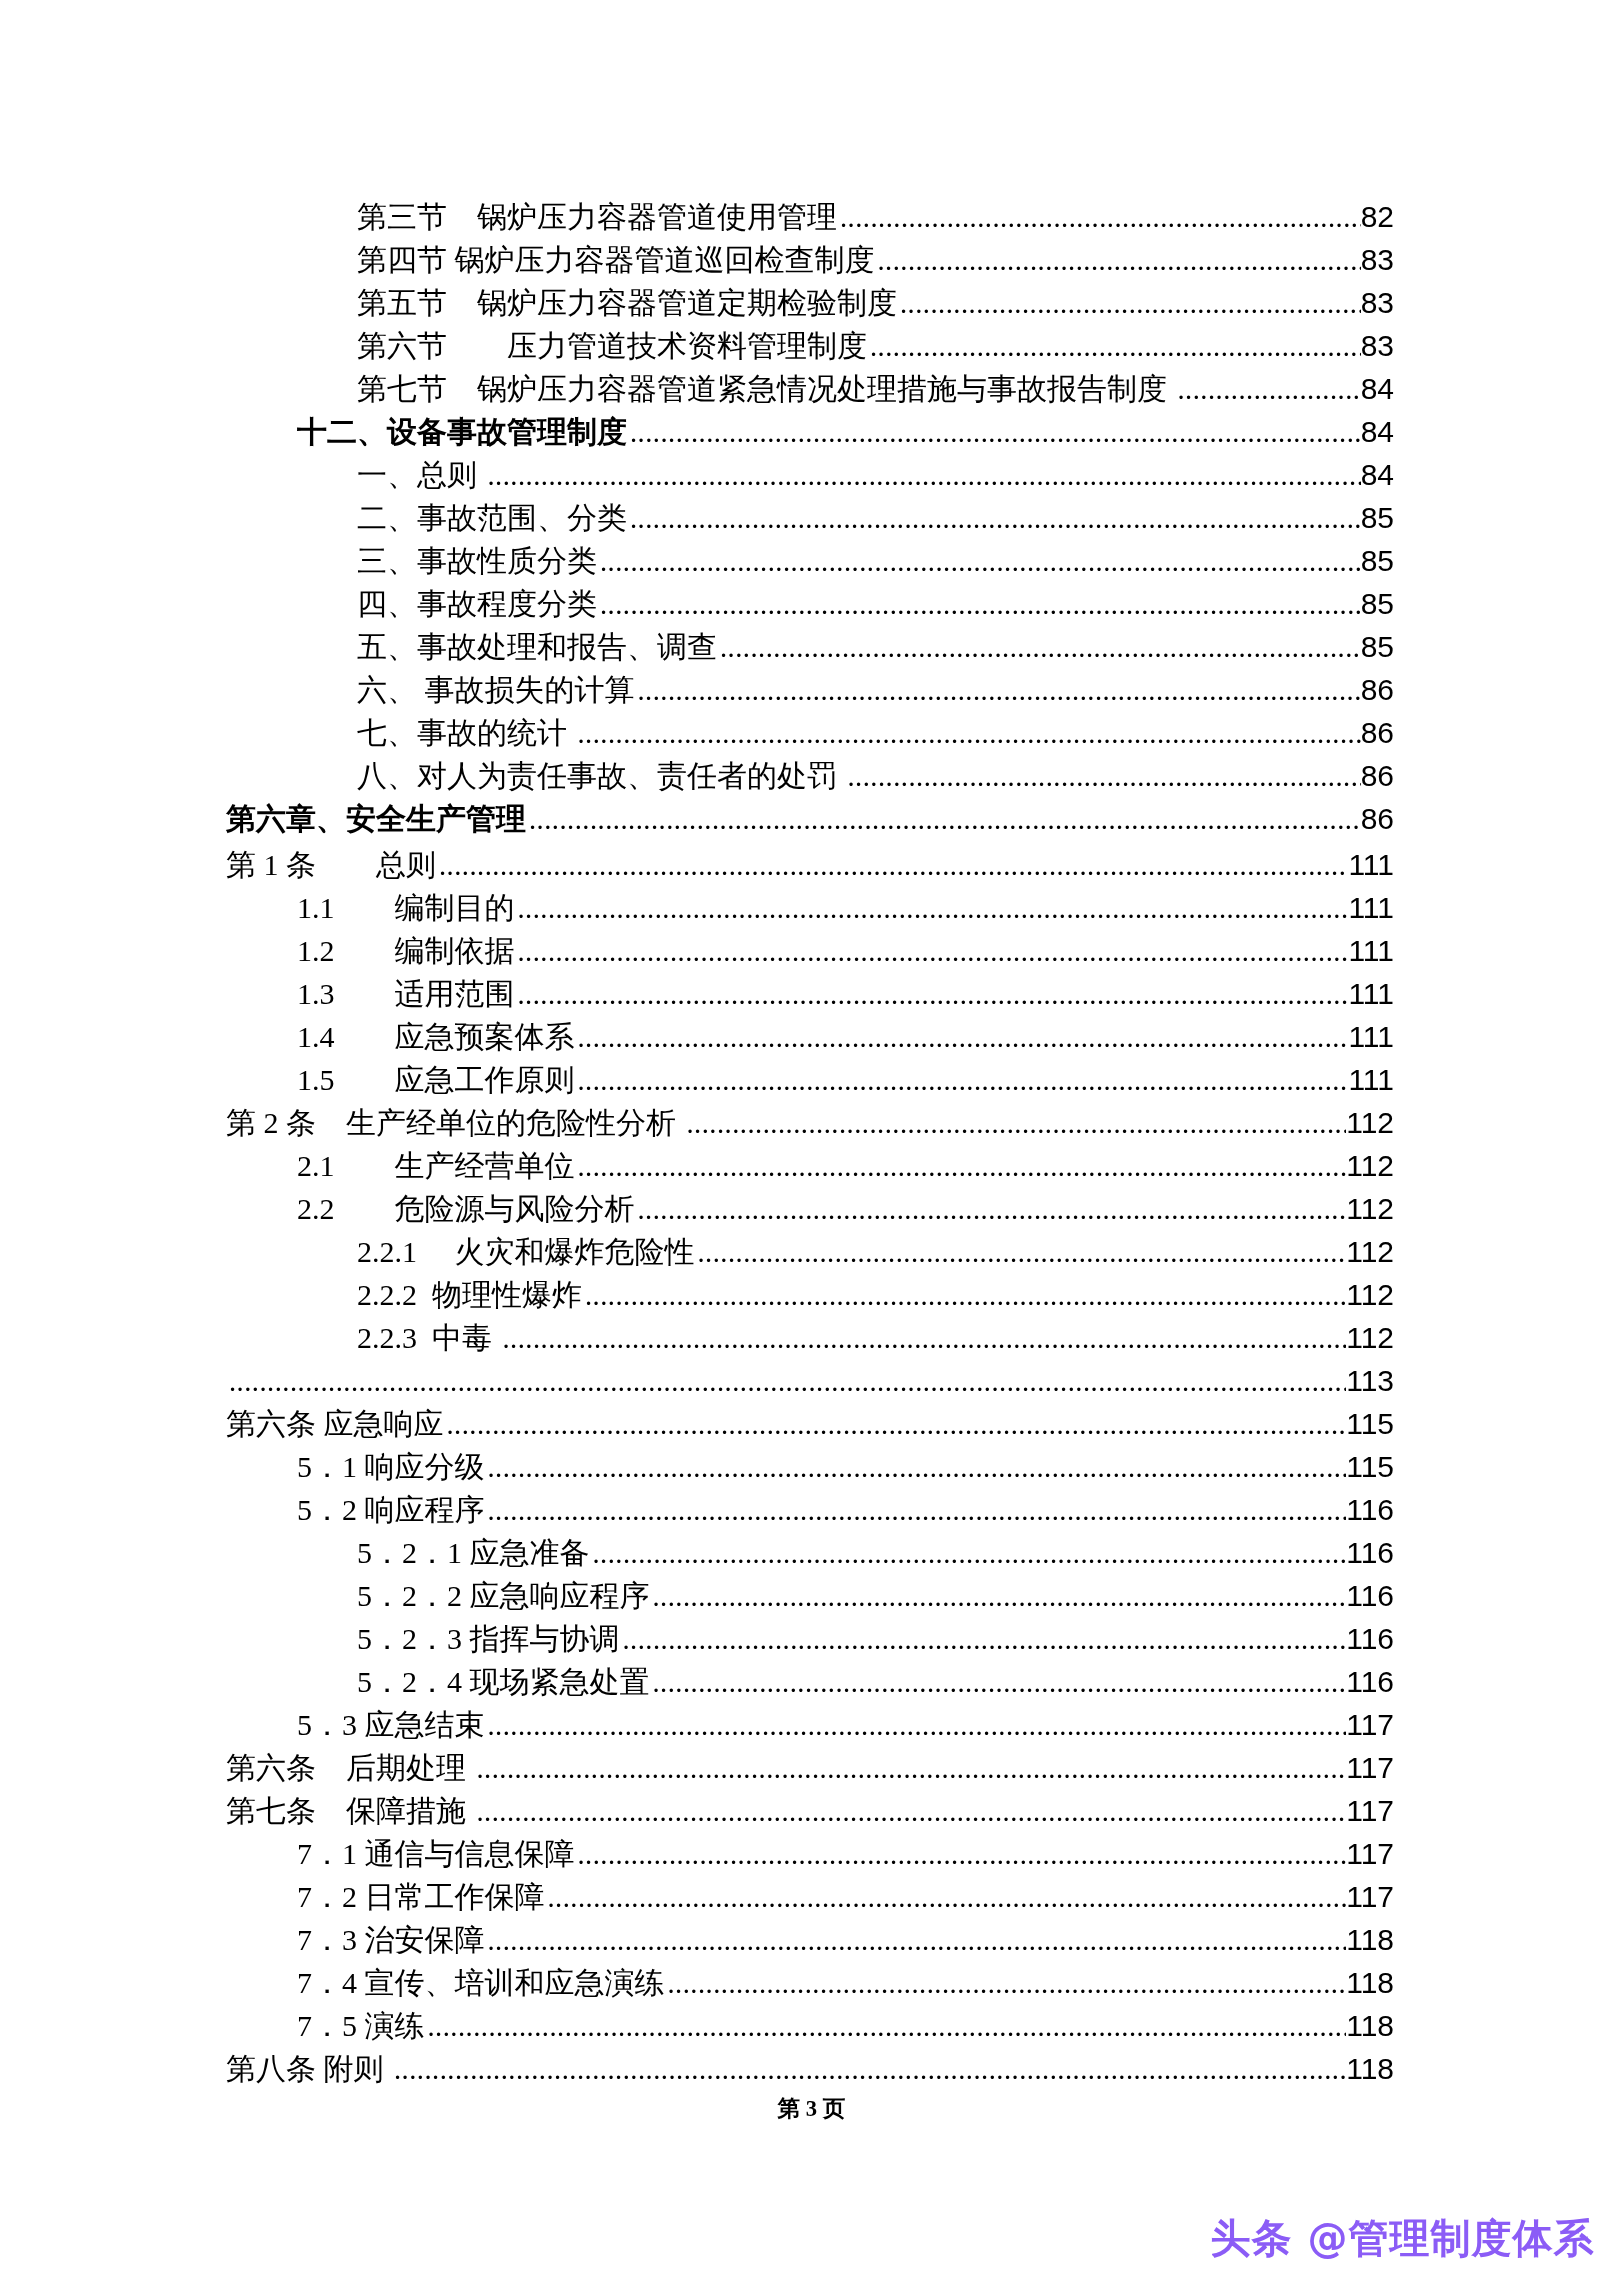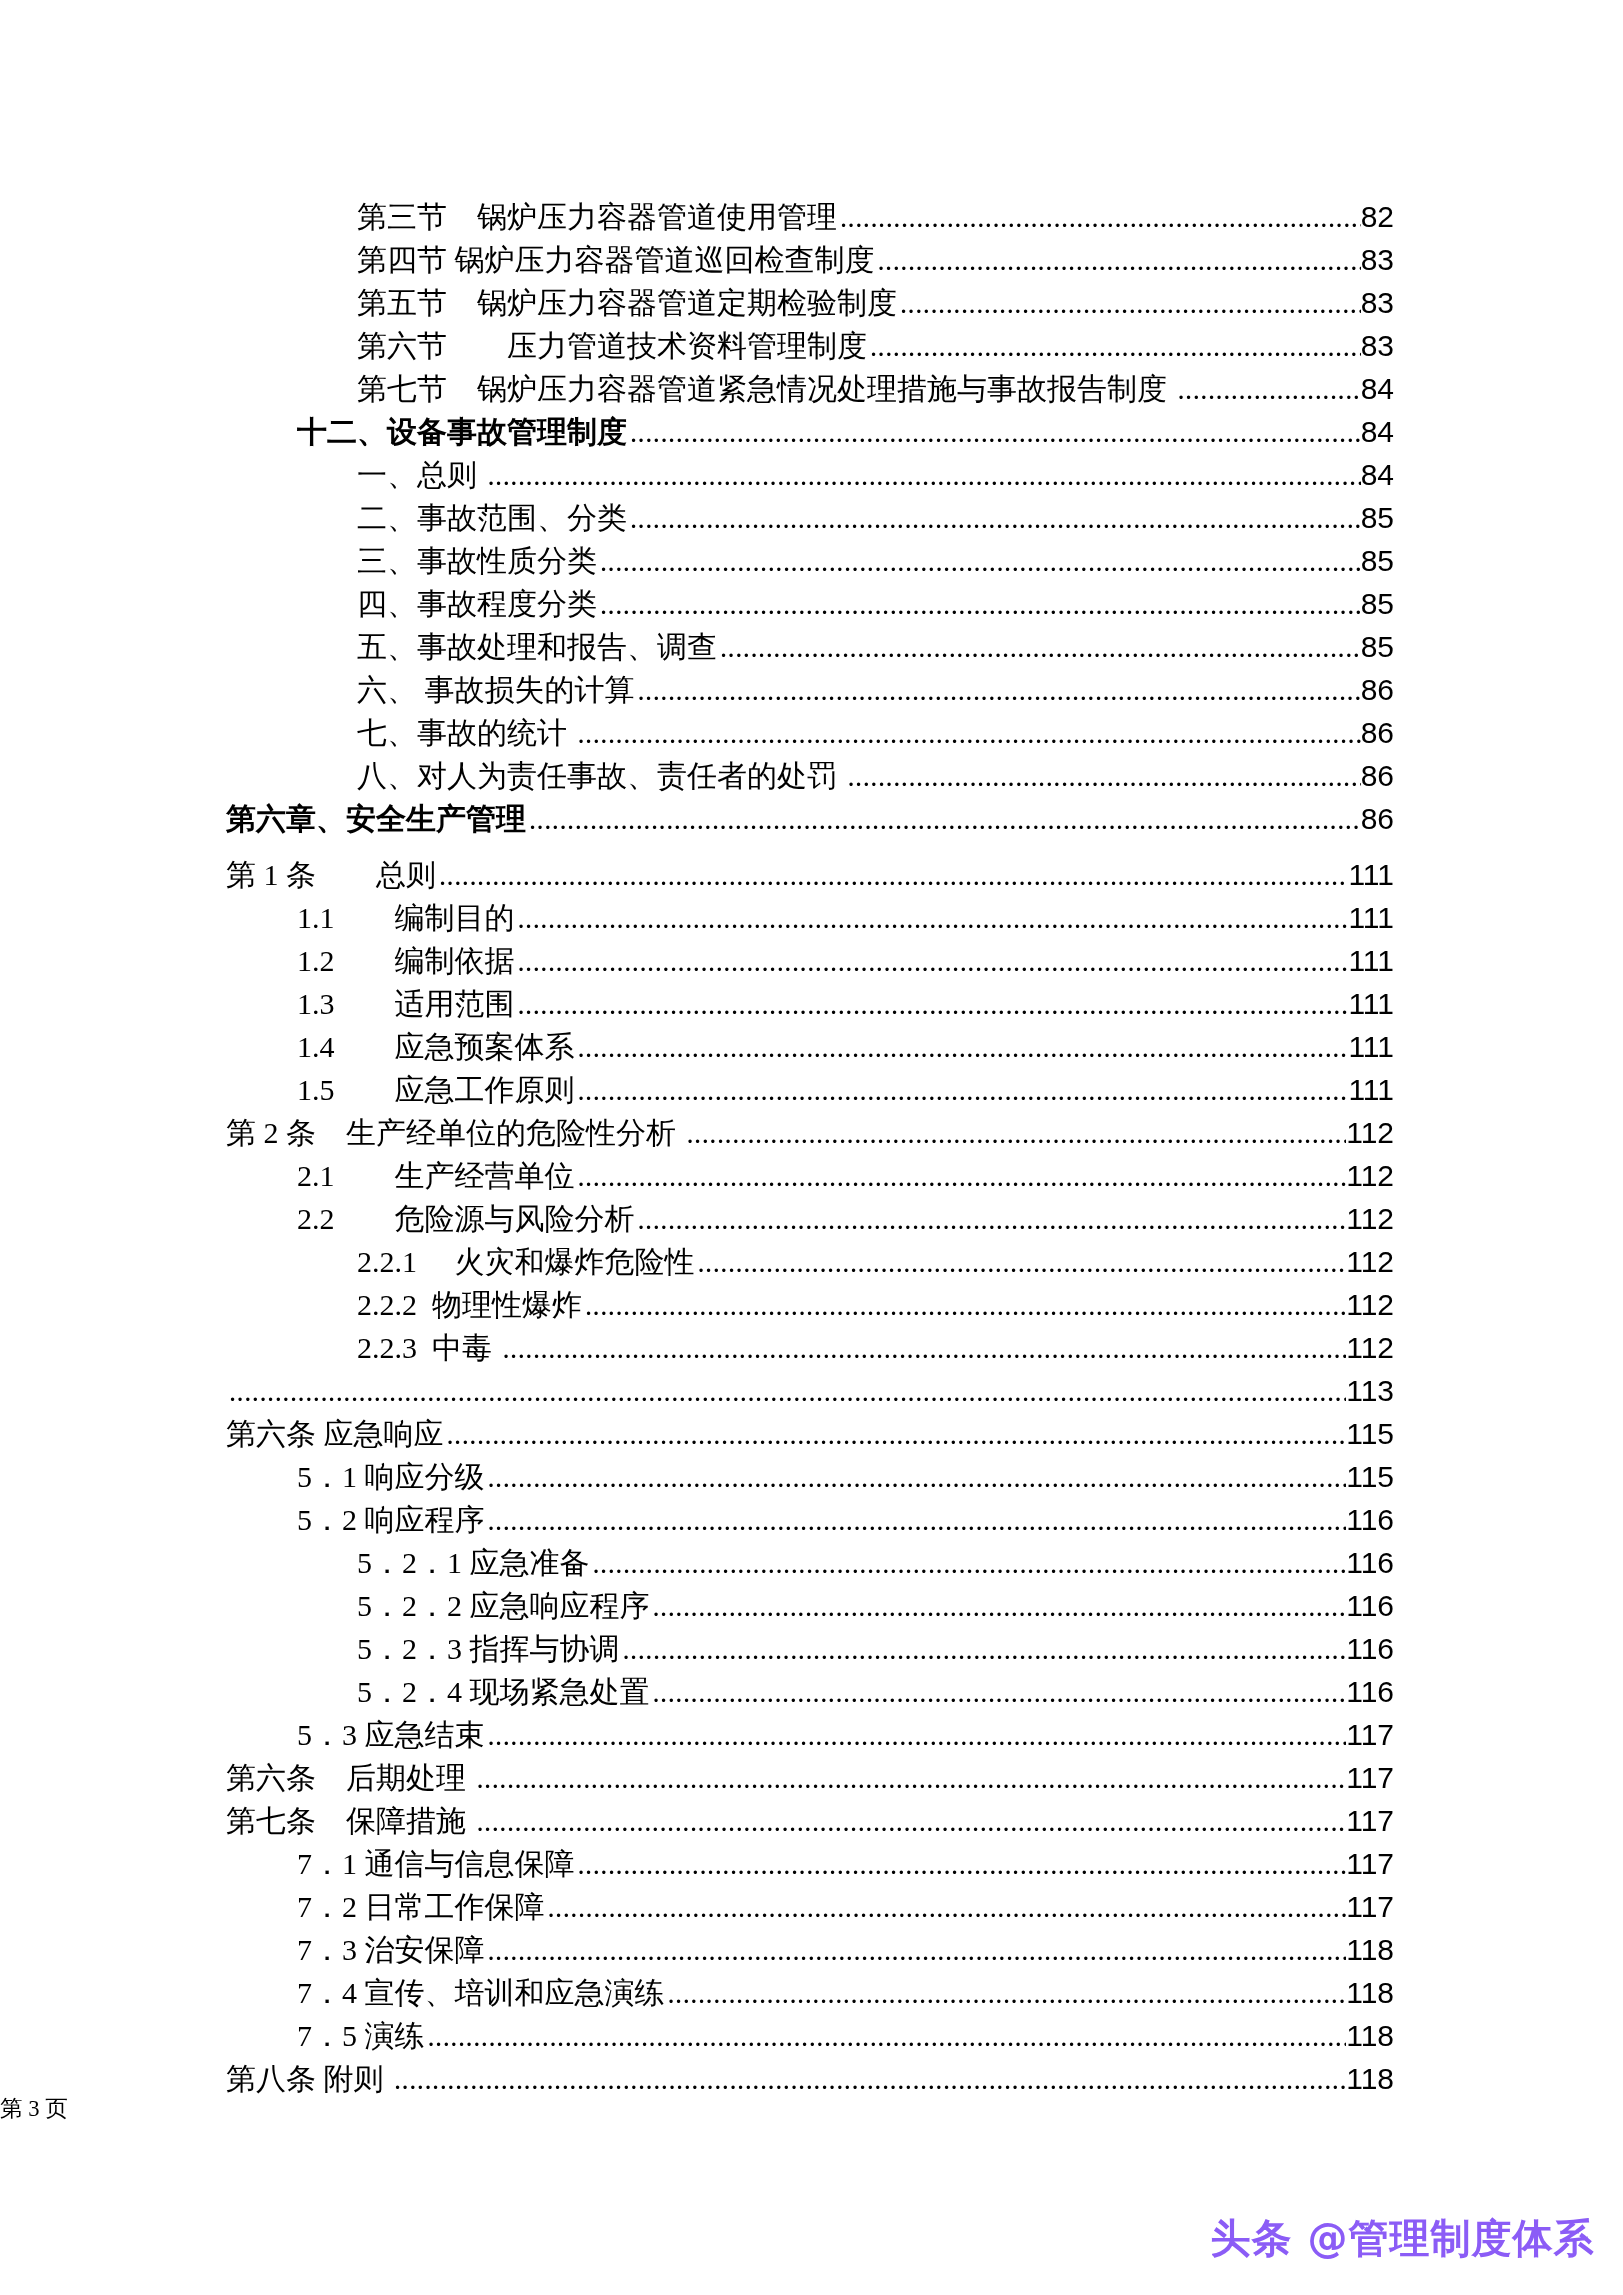--- a/index.html
+++ b/index.html
@@ -4,29 +4,29 @@
 <style>
   html,body{margin:0;padding:0;background:#ffffff;}
   body{width:1623px;height:2295px;position:relative;overflow:hidden;
        font-family:"Liberation Serif","DejaVu Serif",serif;color:#000;}
   .page{position:absolute;inset:0;background:#fff;}
   #toc{position:absolute;left:226px;top:195px;width:1168px;}
   .row{display:flex;align-items:baseline;height:43px;line-height:43px;
        font-size:30px;white-space:nowrap;}
   .row.lvl1{padding-left:71px;}
   .row.lvl2{padding-left:131px;}
-  .row.gap-before{margin-top:13px;text-align:right;}
+  .row.gap-before{margin-top:3px;text-align:right;}
   .label{white-space:pre;flex:0 0 auto;}
   .row.bold .label{font-weight:700;}
   .dots{flex:1 1 auto;min-width:0;overflow:hidden;white-space:nowrap;
         margin-left:2.9px;font-size:28.5px;letter-spacing:0.5px;}
   .pageno{flex:0 0 auto;font-family:"Liberation Sans","DejaVu Sans",sans-serif;
           font-size:30px;}
-  .footer{position:absolute;top:2096px;left:0;width:100%;text-align:left;
-          font-size:22.6px;line-height:25.5px;}
+  .footer{position:absolute;top:2096px;left:0;width:100%;text-align:center;
+          font-size:22.6px;line-height:25.5px;font-weight:bold;}
   .watermark{position:absolute;top:2211px;right:28.5px;
              font-family:"DejaVu Sans","Liberation Sans",sans-serif;
              font-weight:700;font-size:40px;letter-spacing:1px;color:#8b5cf6;}
 </style>
 </head>
 <body>
 
 <div class="page">
 
   <div id="toc">

